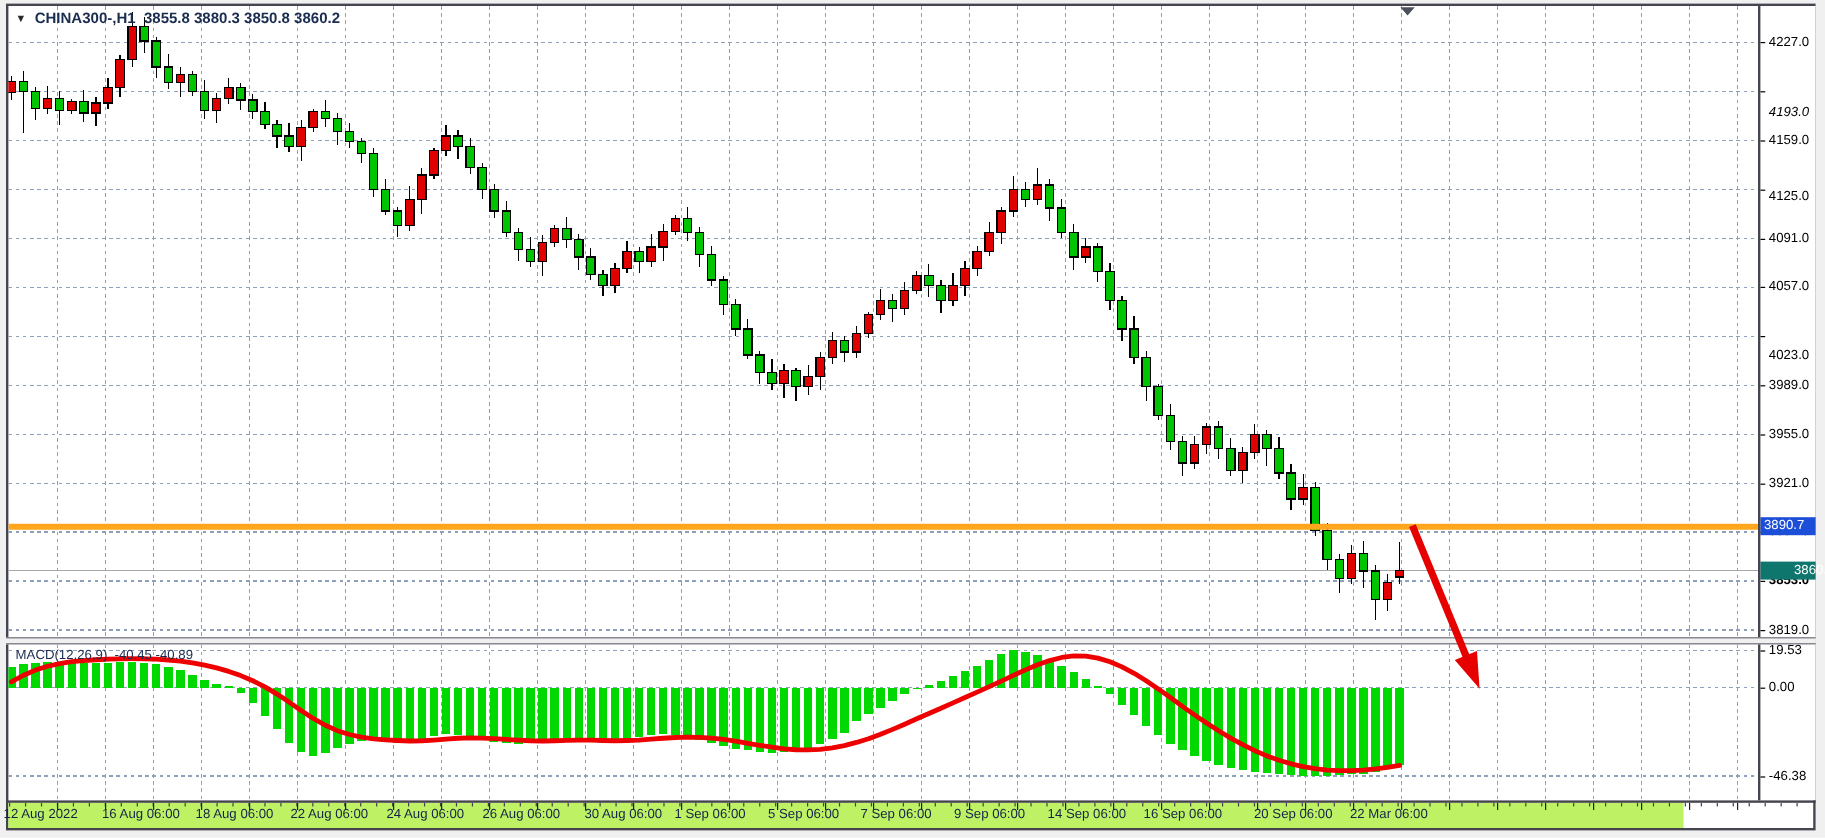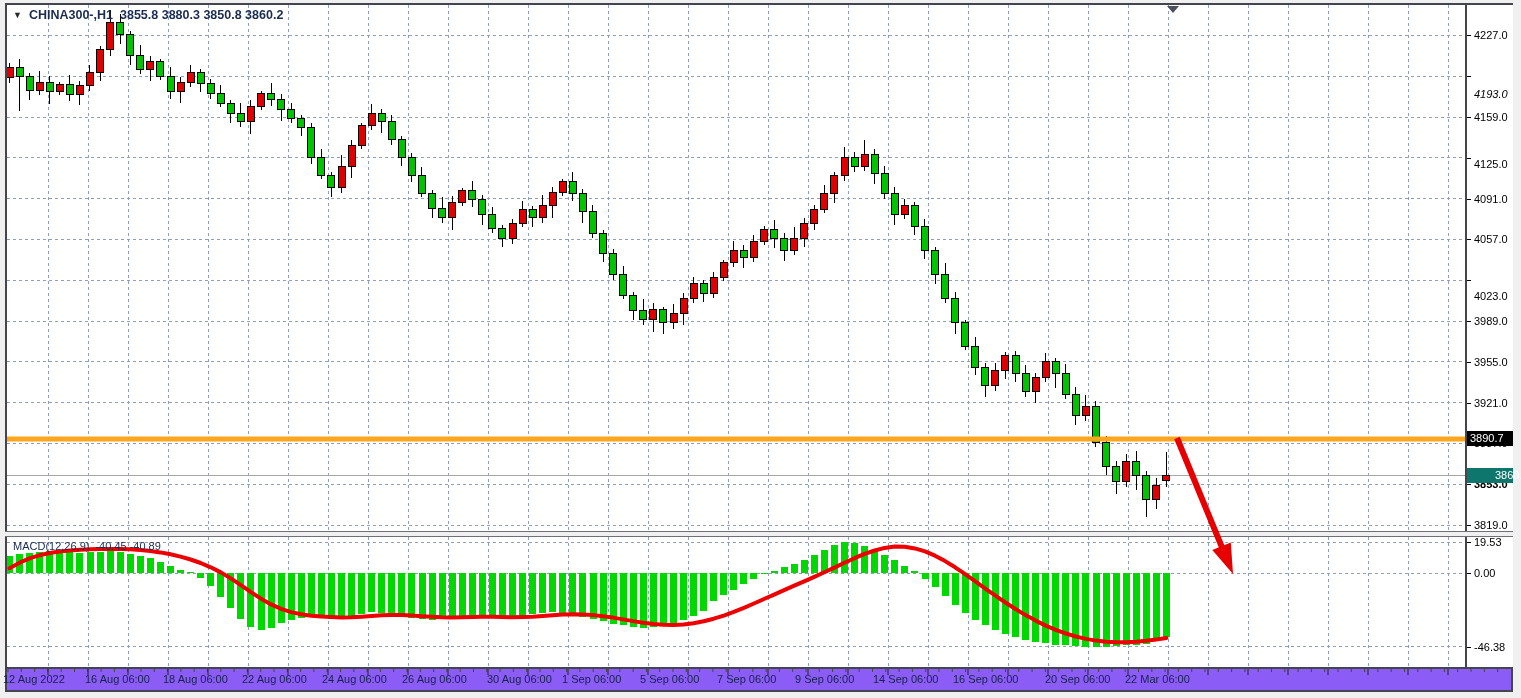--- a/index.html
+++ b/index.html
@@ -10,21 +10,21 @@
   #title-bar{position:absolute;left:13px;top:8px;display:flex;align-items:center;gap:7px;
        font-size:12.5px;font-weight:700;color:#1a2c50;z-index:30;white-space:nowrap;}
   #dd-icon{font-size:9px;color:#2a2a2a;cursor:pointer;}
   #macd-label{position:absolute;left:13px;top:540px;font-size:11px;color:#1a2c50;z-index:30;white-space:nowrap;}
   #macd-label span{margin-right:6px;}
   #splitter{position:absolute;left:5px;top:531px;width:1508px;height:6px;background:#f0f0f0;
        border-top:1px solid #6f6f78;border-bottom:1px solid #6f6f78;box-sizing:border-box;z-index:25;}
   #vsep{position:absolute;left:1465px;top:5px;width:2px;height:662px;background:#45454f;z-index:20;}
   #hsep{position:absolute;left:5px;top:667px;width:1508px;height:2px;background:#45454f;z-index:20;}
   #price-axis{position:absolute;left:1467px;top:5px;width:46px;height:662px;background:#ffffff;z-index:15;}
-  #time-axis{position:absolute;left:7px;top:669px;width:1504px;height:21px;background:#8b5cf6;z-index:15;}
+  #time-axis{position:absolute;left:7px;top:669px;width:1396px;height:21px;background:#bef264;z-index:15;}
   .ax-lbl{position:absolute;left:7px;font-size:11px;color:#000;white-space:nowrap;line-height:12px;}
   .ax-tick{position:absolute;left:0;width:4px;height:1px;background:#000;}
   .t-lbl{position:absolute;top:4px;font-size:11px;color:#152446;white-space:nowrap;line-height:12px;}
   .badge{position:absolute;left:0;width:46px;height:15px;font-size:11px;line-height:15px;
        color:#ffffff;padding-left:3px;box-sizing:border-box;z-index:18;}
   svg{position:absolute;}
 </style>
 </head>
 <body>
 
@@ -492,21 +492,21 @@
   <span id="dd-icon">▼</span>
   <span>CHINA300-,H1</span>
   <span>3855.8 3880.3 3850.8 3860.2</span>
 </div>
 
 <div id="macd-label">
   <span>MACD(12,26,9)</span><span>-40.45 -40.89</span>
 </div>
 
 <div id="price-axis">
-  <div class="badge" id="badge-res" style="background: #000000; top: 426px;">3890.7</div>
+  <div class="badge" id="badge-res" style="background: #1d4ed8; top: 426px;">3890.7</div>
   <div class="badge" id="badge-cur" style="background: #0f766e; top: 462.6px; padding-left: 28px;">3860.2</div>
 <div class="ax-lbl" style="top: 24.44px;">4227.0</div>
     <div class="ax-tick" style="top: 30.44px;"></div>
     <div class="ax-lbl" style="top: 83px; font-style: italic;">4193.0</div>
     <div class="ax-tick" style="top: 71.24px;"></div>
     <div class="ax-lbl" style="top: 106.04px;">4159.0</div>
     <div class="ax-tick" style="top: 112.04px;"></div>
     <div class="ax-lbl" style="top: 135px; margin-top: 18px;">4125.0</div>
     <div class="ax-tick" style="top: 152.84px;"></div>
     <div class="ax-lbl" style="top: 187.64px;">4091.0</div>

